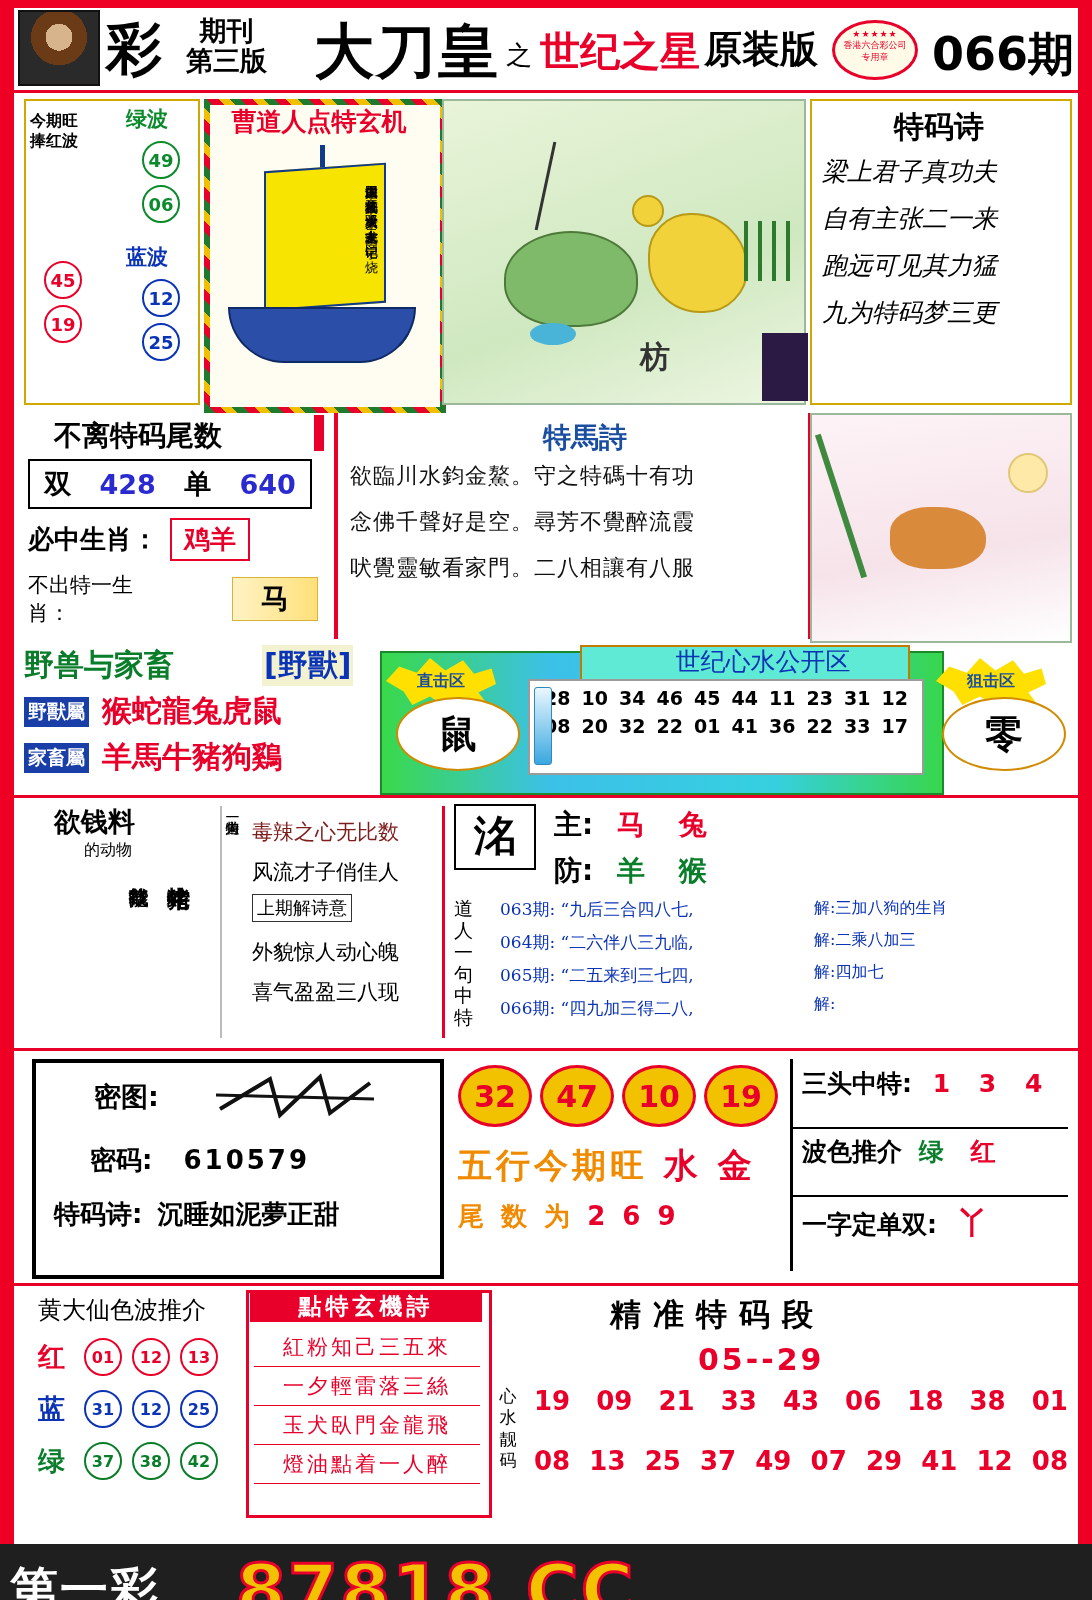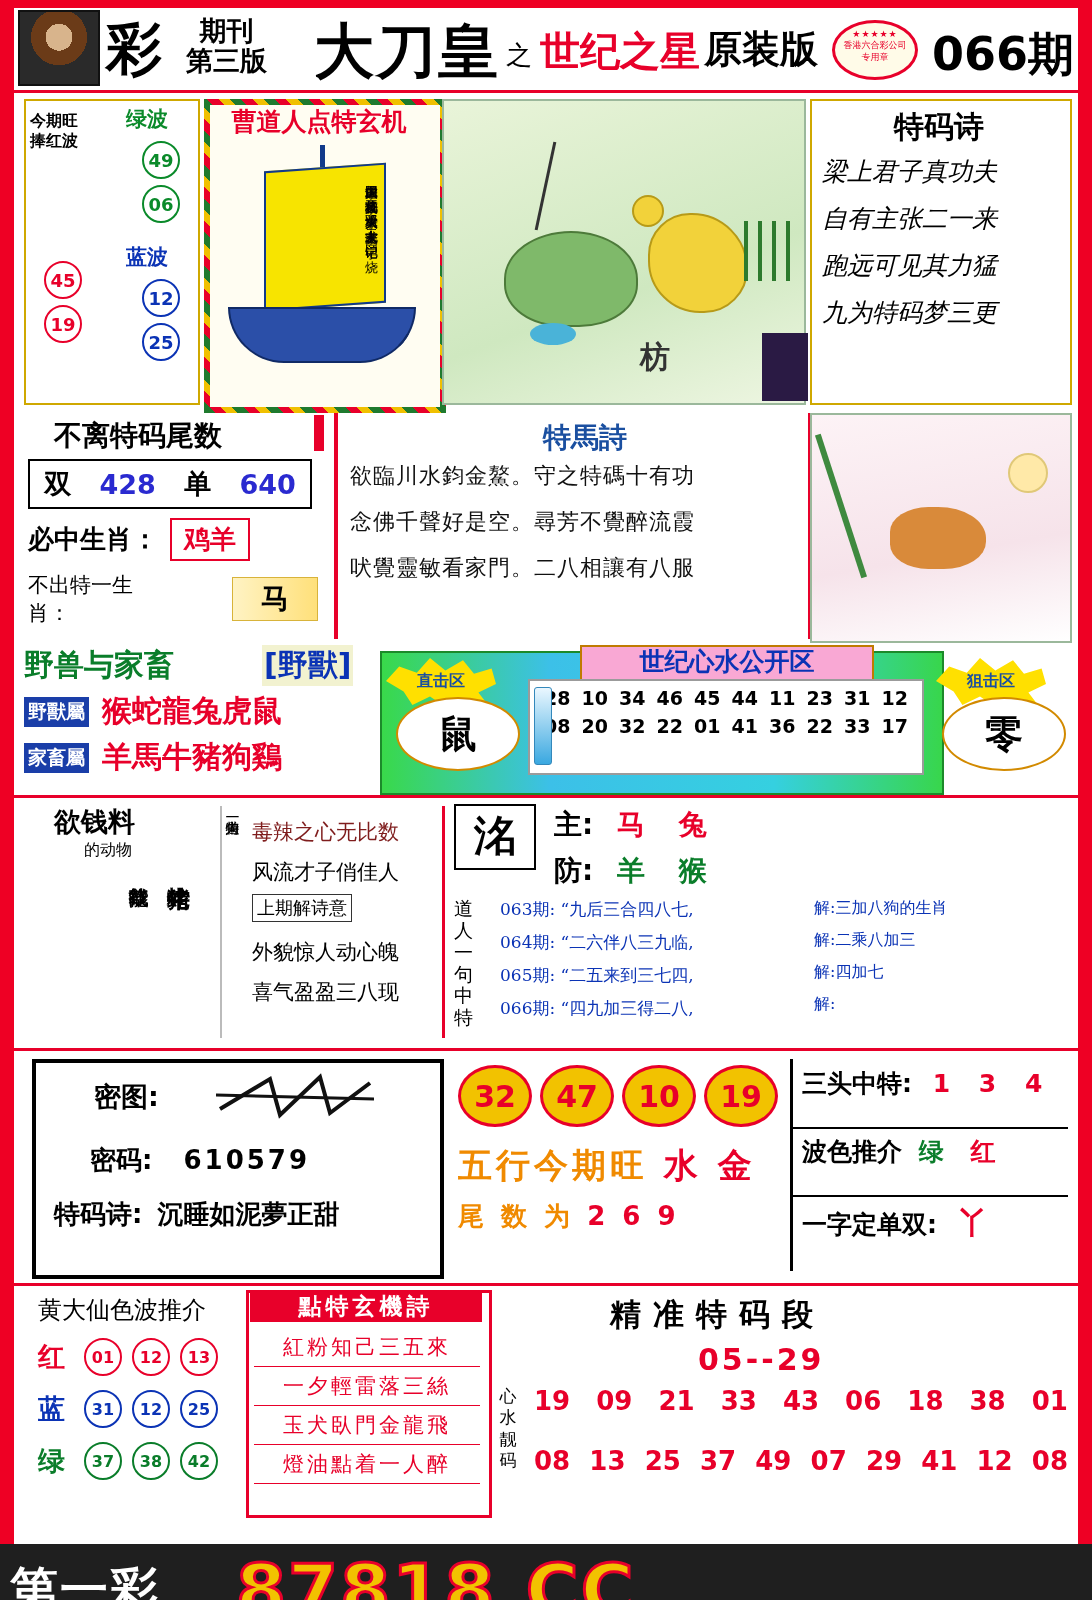--- a/index.html
+++ b/index.html
@@ -107,22 +107,22 @@
      font-family:"DejaVu Serif",serif;}
   .ys-brk{position:absolute;left:248px;top:0;font-size:30px;font-weight:bold;color:#0b33b5;
      background:#f2f2d0;padding:0 2px;}
   .tag{display:inline-block;background:#1a3ea8;color:#fff;font-size:19px;font-weight:bold;padding:2px 4px;margin-right:6px;}
   .ys-row{position:absolute;left:10px;font-size:30px;font-weight:bold;color:#e8002a;
      font-family:"DejaVu Serif",serif;display:flex;align-items:center;gap:7px;}
   .ys-row1{top:46px;}
   .ys-row2{top:92px;}
   .r3-mid{position:absolute;left:366px;top:6px;width:560px;height:140px;
      background:linear-gradient(90deg,#39d94a,#3cc0e8 30%,#35d0e0 70%,#38d64c);border:2px solid #1c8a2a;}
-  .kx-title{position:absolute;left:566px;top:0px;width:290px;height:32px;background:#f9a8d4;border:2px solid #c07b00;
-     color:#0b33b5;font-size:25px;font-weight:bold;text-align:center;line-height:30px;}
+  .kx-title{position:absolute;left:566px;top:0px;width:290px;height:32px;background:#5eead4;border:2px solid #c07b00;
+     color:#0b33b5;font-size:25px;font-weight:normal;text-align:center;line-height:30px;padding-left:36px;}
   .burst{position:absolute;width:110px;height:52px;background:#ffe000;
      clip-path:polygon(0% 50%,12% 22%,28% 34%,40% 6%,54% 30%,70% 10%,80% 36%,96% 26%,100% 56%,84% 72%,92% 94%,68% 84%,54% 100%,40% 80%,24% 96%,16% 70%);
      color:#1a4fa0;font-size:16px;font-weight:bold;display:flex;align-items:center;justify-content:center;}
   .burst-l{left:372px;top:10px;}
   .burst-r{left:922px;top:10px;}
   .oval{position:absolute;width:120px;height:70px;border-radius:50%;background:#fff;border:2px solid #d28a00;
      display:flex;align-items:center;justify-content:center;font-size:38px;font-weight:bold;
      font-family:"DejaVu Serif",serif;}
   .oval-l{left:382px;top:52px;color:#000;}
   .oval-r{left:928px;top:52px;color:#000;}

